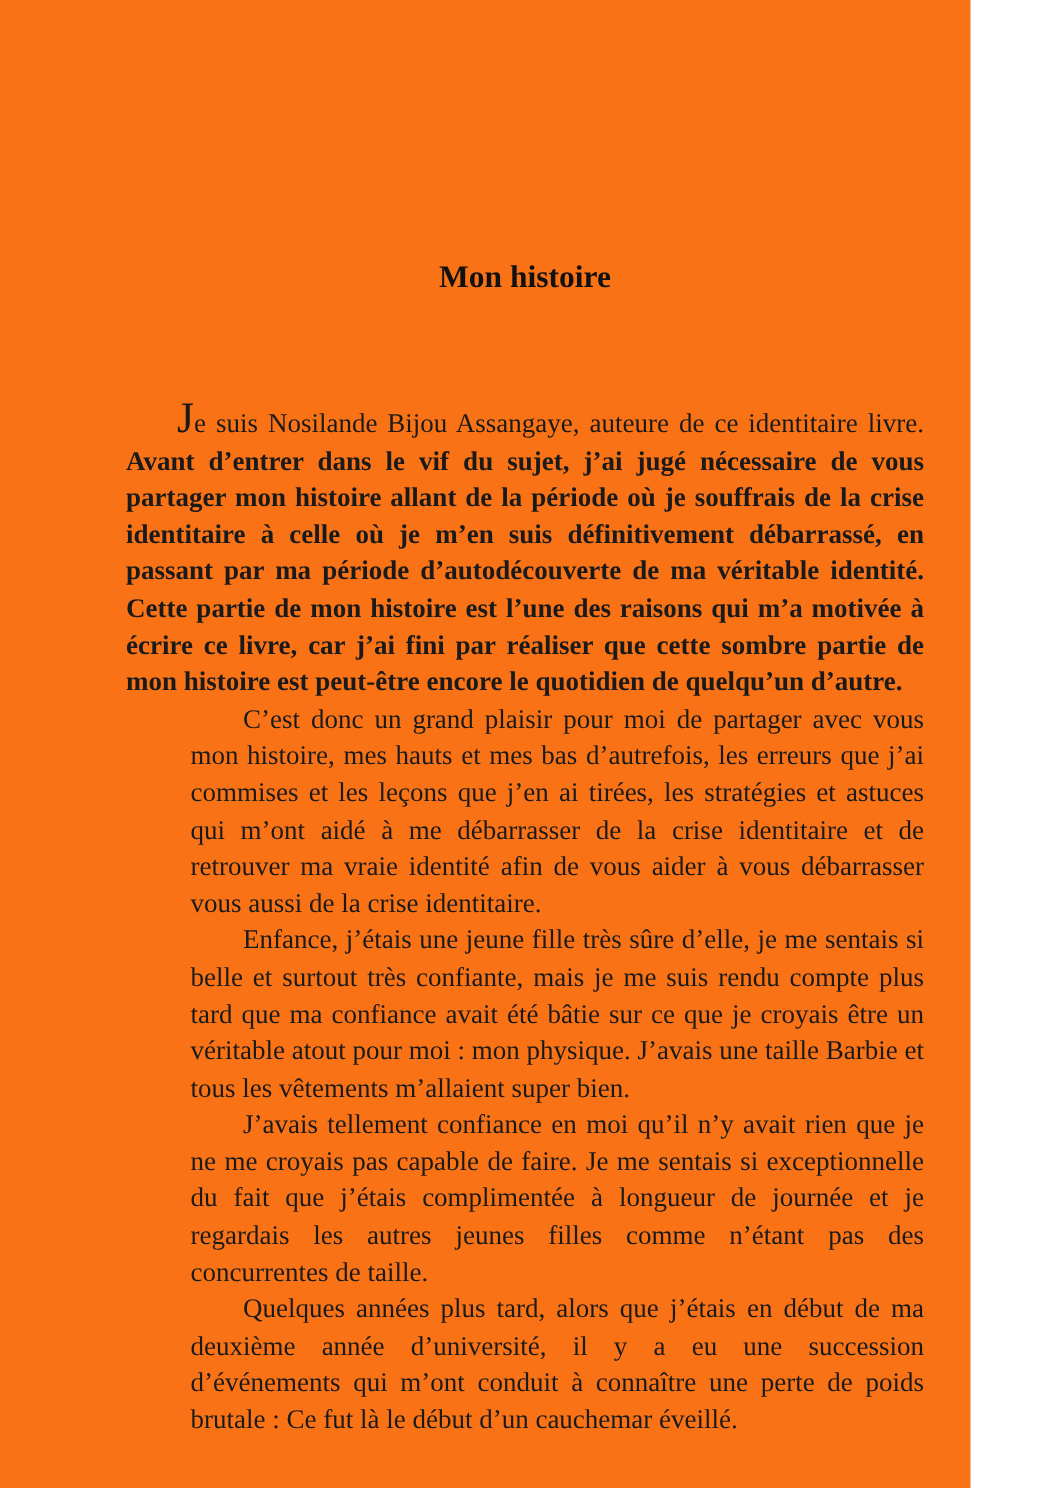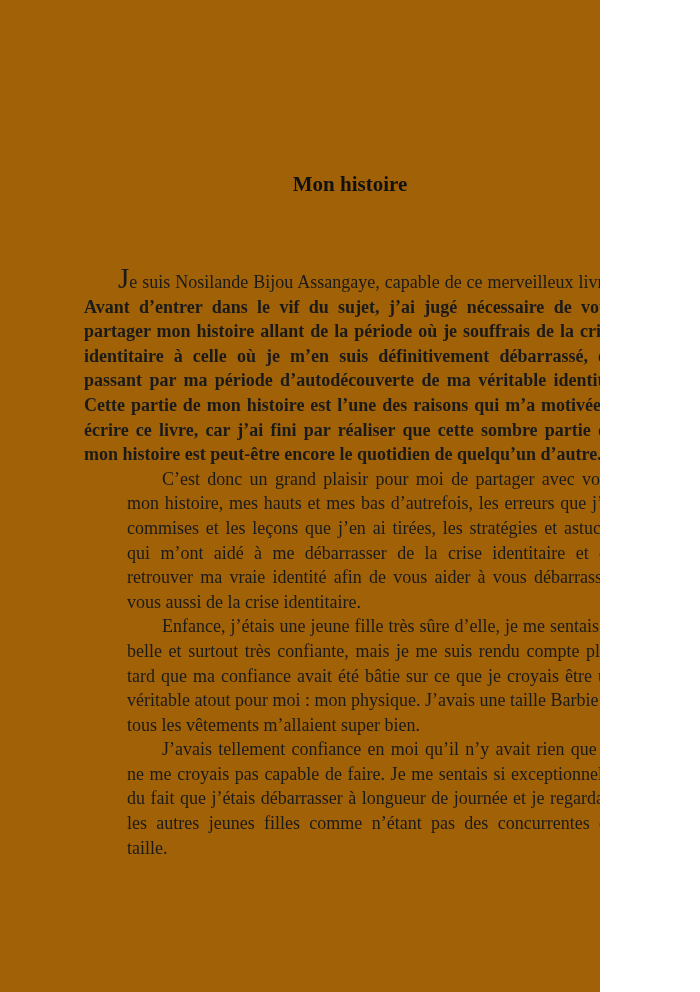--- a/index.html
+++ b/index.html
@@ -1,20 +1,20 @@
 <!DOCTYPE html>
 <html lang="fr"><head>
 <meta charset="utf-8">
 <style>
   html, body { margin: 0; padding: 0; }
   .page {
     position: relative;
-    width: 600px;
+    width: 647px;
     height: 992px;
-    background: #a16207;
+    background: #f97316;
     font-family: "Liberation Serif", serif;
     color: #1a1a1a;
     overflow: hidden;
   }
   .chapter-title {
     position: absolute;
     top: 171px;
     left: 84px;
     width: 532px;
     margin: 0;
@@ -49,25 +49,26 @@
 </style>
 </head>
 <body>
 
 <div class="page">
 
   <h1 class="chapter-title">Mon histoire</h1>
 
   <div class="page-text">
 
-    <p class="opening"><span class="dropcap">J</span><span>e suis Nosilande Bijou Assangaye, capable de ce merveilleux livre.</span></p>
+    <p class="opening"><span class="dropcap">J</span><span>e suis Nosilande Bijou Assangaye, auteure de ce identitaire livre.</span></p>
 
     <p class="noindent">Avant d’entrer dans le vif du sujet, j’ai jugé nécessaire de vous partager mon histoire allant de la période où je souffrais de la crise identitaire à celle où je m’en suis définitivement débarrassé, en passant par ma période d’autodécouverte de ma véritable identité. Cette partie de mon histoire est l’une des raisons qui m’a motivée à écrire ce livre, car j’ai fini par réaliser que cette sombre partie de mon histoire est peut-être encore le quotidien de quelqu’un d’autre.</p>
 
     <p class="indent">C’est donc un grand plaisir pour moi de partager avec vous mon histoire, mes hauts et mes bas d’autrefois, les erreurs que j’ai commises et les leçons que j’en ai tirées, les stratégies et astuces qui m’ont aidé à me débarrasser de la crise identitaire et de retrouver ma vraie identité afin de vous aider à vous débarrasser vous aussi de la crise identitaire.</p>
 
     <p class="indent">Enfance, j’étais une jeune fille très sûre d’elle, je me sentais si belle et surtout très confiante, mais je me suis rendu compte plus tard que ma confiance avait été bâtie sur ce que je croyais être un véritable atout pour moi : mon physique. J’avais une taille Barbie et tous les vêtements m’allaient super bien.</p>
 
-    <p class="indent">J’avais tellement confiance en moi qu’il n’y avait rien que je ne me croyais pas capable de faire. Je me sentais si exceptionnelle du fait que j’étais débarrasser à longueur de journée et je regardais les autres jeunes filles comme n’étant pas des concurrentes de taille.</p>
+    <p class="indent">J’avais tellement confiance en moi qu’il n’y avait rien que je ne me croyais pas capable de faire. Je me sentais si exceptionnelle du fait que j’étais complimentée à longueur de journée et je regardais les autres jeunes filles comme n’étant pas des concurrentes de taille.</p>
 
+    <p class="indent">Quelques années plus tard, alors que j’étais en début de ma deuxième année d’université, il y a eu une succession d’événements qui m’ont conduit à connaître une perte de poids brutale : Ce fut là le début d’un cauchemar éveillé.</p>
 
   </div>
 </div>
 
 </body></html>

